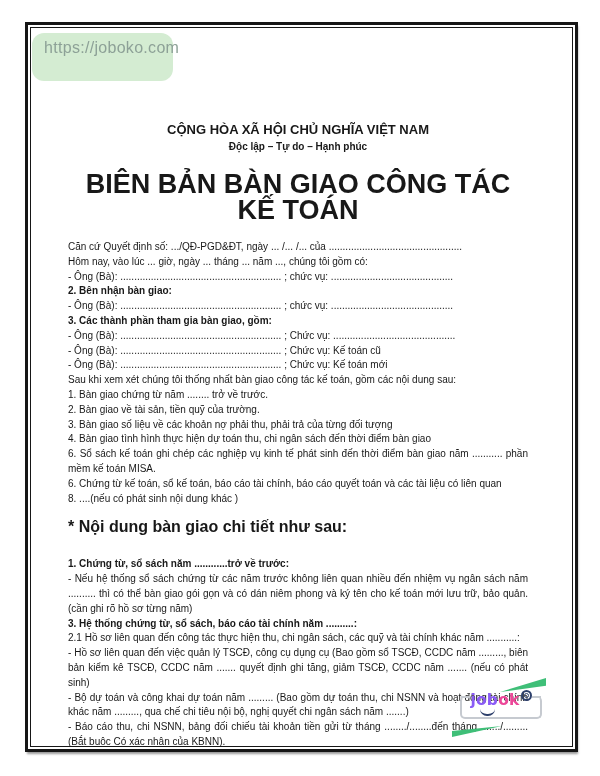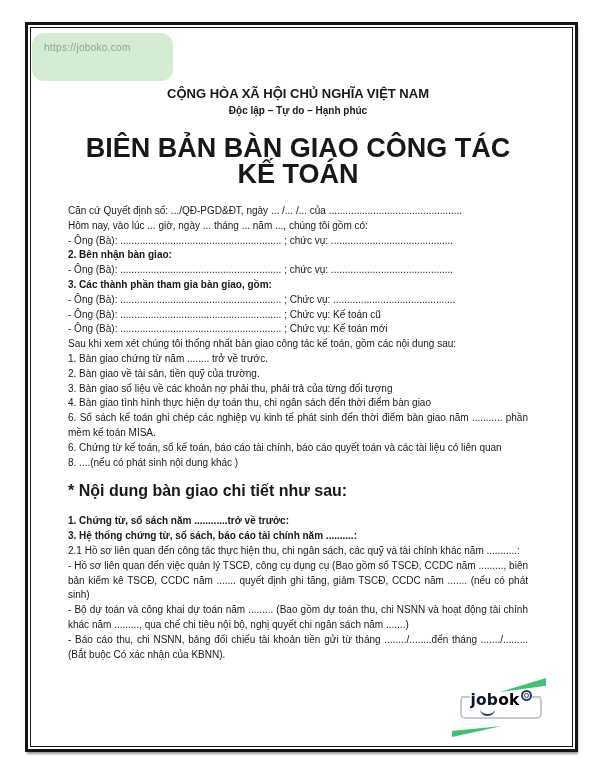--- a/index.html
+++ b/index.html
@@ -13,40 +13,40 @@
   }
   .page-inner{
     border:1px solid #161616;height:100%;box-sizing:border-box;
     position:relative;padding:40px 44px 0 37px;overflow:hidden;
   }
 
   
   .watermark{
     position:absolute;left:1px;top:5px;width:141px;height:48px;
     background:#d4ecd2;border-radius:12px;box-sizing:border-box;
-    padding:5px 0 0 12px;font-size:10px;line-height:20px;
+    padding:5px 0 0 12px;font-size:16px;line-height:20px;
     color:#8da197;letter-spacing:.3px;z-index:3;
   }
 
   
-  .nat{ text-align:center;margin-top:18px; }
+  .nat{ text-align:center;margin-top:54px; }
   .nat1{font-size:13px;font-weight:bold;line-height:15px;}
   .nat2{font-size:10px;font-weight:bold;line-height:16px;margin-top:2px;}
   .title{
     font-size:27px;font-weight:bold;text-align:center;
     margin:16px 0 17px 0;line-height:26px;
   }
 
   
   .docbody{}
   .para{margin:0;font-size:10px;line-height:14.8px;text-align:justify;}
   .para.section{font-weight:bold;}
   .para.heading{
     font-weight:bold;font-size:16px;line-height:19px;
-    margin-top:11px;margin-bottom:14px;text-align:left;
+    margin-top:11px;margin-bottom:21px;text-align:left;
   }
   .para.clip{white-space:nowrap;overflow:hidden;}
 
   
   .logo{position:absolute;right:22px;bottom:8px;width:98px;height:60px;z-index:2;}
   .swoosh-top{
     position:absolute;right:4px;top:0;width:46px;height:14px;background:#3fbf78;
     -webkit-clip-path:polygon(0 100%,100% 0,100% 55%);clip-path:polygon(0 100%,100% 0,100% 55%);
   }
   .swoosh-bottom{
@@ -58,22 +58,22 @@
     border:2px solid #c6cad0;border-top-color:transparent;border-radius:5px;
   }
   .tray::before,.tray::after{content:"";position:absolute;top:-2px;width:9px;height:2px;background:#c6cad0;}
   .tray::before{left:-1px;}
   .tray::after{right:-1px;}
   .logo-text{
     position:absolute;left:10px;top:11px;width:78px;text-align:center;
     font-size:15.5px;font-weight:bold;letter-spacing:.2px;line-height:18px;
     font-family:"DejaVu Sans",sans-serif;white-space:nowrap;
   }
-  .lg-green{color:#0f172a;text-align:right;}
-  .lg-navy{color:#000000;}
+  .lg-green{color:#8b5cf6;text-align:right;}
+  .lg-navy{color:#ec4899;}
   .lg-ring{
     display:inline-block;width:11px;height:11px;box-sizing:border-box;
     border:2px solid #2d3f6b;border-radius:50%;position:relative;top:1px;margin-left:1px;
   }
   .lg-ring::after{
     content:"";position:absolute;left:1px;top:1px;right:1px;bottom:1px;
     border:1.5px solid #2d3f6b;border-radius:50%;
   }
   .lg-ring-o{font-size:0;}
   .smile{
@@ -114,20 +114,21 @@
         <p class="para body">Sau khi xem xét chúng tôi thống nhất bàn giao công tác kế toán, gồm các nội dung sau:</p>
         <p class="para body">1. Bàn giao chứng từ năm ........ trở về trước.</p>
         <p class="para body">2. Bàn giao về tài sản, tiền quỹ của trường.</p>
         <p class="para body">3. Bàn giao số liệu về các khoản nợ phải thu, phải trả của từng đối tượng</p>
         <p class="para body">4. Bàn giao tình hình thực hiện dự toán thu, chi ngân sách đến thời điểm bàn giao</p>
         <p class="para body">6. Sổ sách kế toán ghi chép các nghiệp vụ kinh tế phát sinh đến thời điểm bàn giao năm ........... phần mềm kế toán MISA.</p>
         <p class="para body">6. Chứng từ kế toán, sổ kế toán, báo cáo tài chính, báo cáo quyết toán và các tài liệu có liên quan</p>
         <p class="para body">8. ....(nếu có phát sinh nội dung khác )</p>
         <p class="para heading">* Nội dung bàn giao chi tiết như sau:</p>
         <p class="para section">1. Chứng từ, sổ sách năm ............trở về trước:</p>
+        <p class="para body">- Nếu hệ thống sổ sách chứng từ các năm trước không liên quan nhiều đến nhiệm vụ ngân sách năm .......... thì có thể bàn giao gói gọn và có dán niêm phong và ký tên cho kế toán mới lưu trữ, bảo quản. (cần ghi rõ hồ sơ từng năm)</p>
         <p class="para section">3. Hệ thống chứng từ, sổ sách, báo cáo tài chính năm ..........:</p>
         <p class="para body">2.1 Hồ sơ liên quan đến công tác thực hiện thu, chi ngân sách, các quỹ và tài chính khác năm ...........:</p>
         <p class="para body">- Hồ sơ liên quan đến việc quản lý TSCĐ, công cụ dụng cụ (Bao gồm sổ TSCĐ, CCDC năm ........., biên bản kiểm kê TSCĐ, CCDC năm ....... quyết định ghi tăng, giảm TSCĐ, CCDC năm ....... (nếu có phát sinh)</p>
         <p class="para body">- Bộ dự toán và công khai dự toán năm ......... (Bao gồm dự toán thu, chi NSNN và hoạt động tài chính khác năm ........., qua chế chi tiêu nội bộ, nghị quyết chi ngân sách năm .......)</p>
         <p class="para body">- Báo cáo thu, chi NSNN, bảng đối chiếu tài khoản tiền gửi từ tháng ......../........đến tháng ......./......... (Bắt buộc Có xác nhận của KBNN).</p>
       </div>
 
     <div class="logo">
       <span class="swoosh-top"></span>
       <span class="tray"></span>

